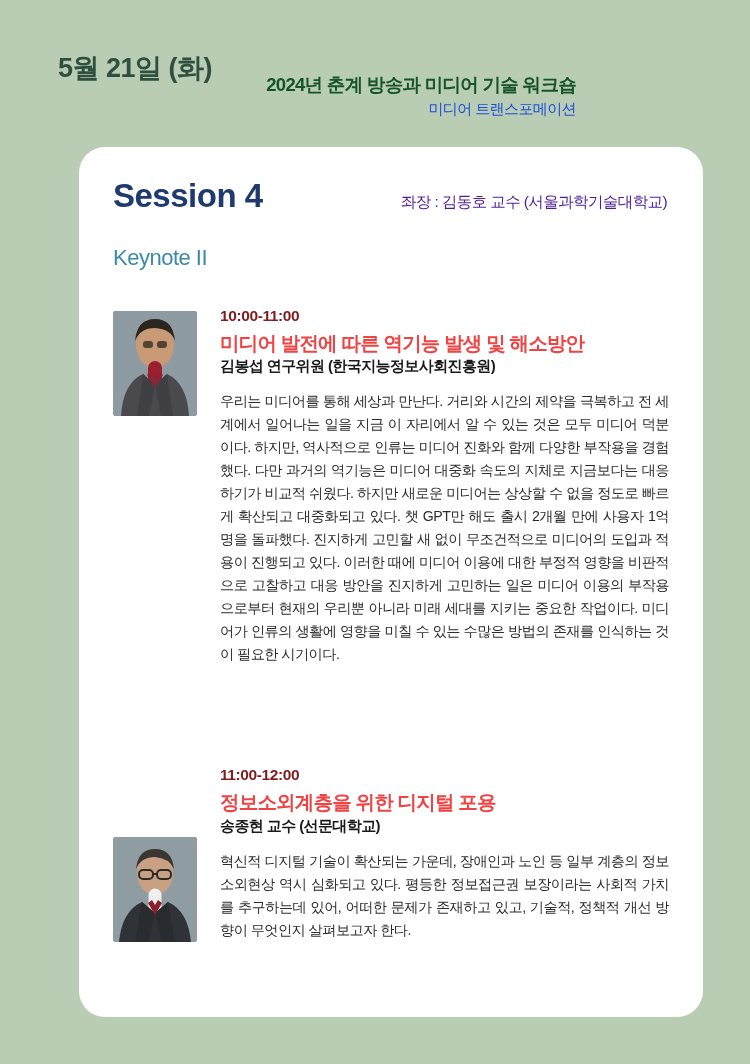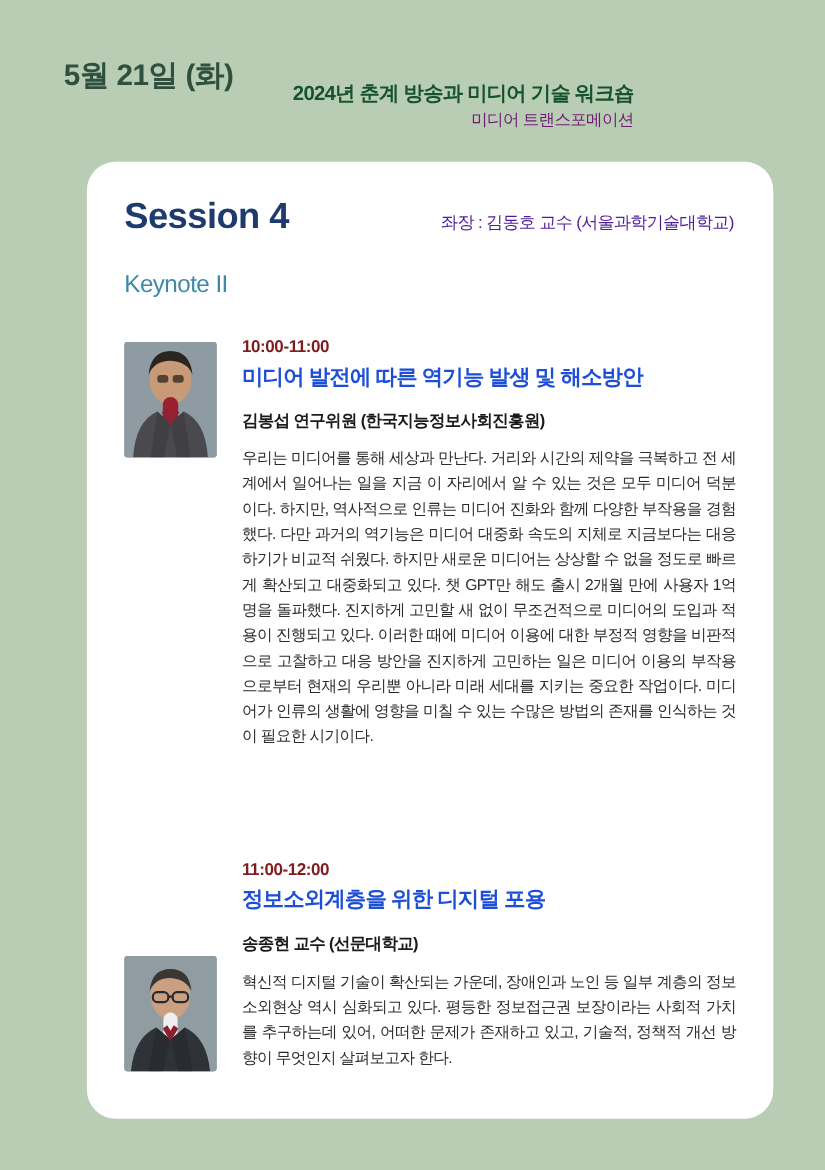--- a/index.html
+++ b/index.html
@@ -46,21 +46,21 @@
     font-size: 18.5px;
     font-weight: bold;
     color: #14532d;
     letter-spacing: -0.7px;
     line-height: 1.25;
     white-space: nowrap;
     margin-top: 12px;
   }
   .workshop-sub {
     font-size: 15px;
-    color: #701a75;
+    color: #1d4ed8;
     letter-spacing: -0.6px;
     margin-top: 4px;
     white-space: nowrap;
   }
   
   .card {
     position: absolute;
     left: 79px;
     top: 147px;
     width: 624px;
@@ -118,31 +118,31 @@
   .talk-body { flex: 1 1 auto; min-width: 0; }
   .time {
     font-size: 15.5px;
     font-weight: bold;
     color: #7f1d1d;
     letter-spacing: -0.4px;
   }
   .talk-title {
     font-size: 19.5px;
     font-weight: bold;
-    color: #1d4ed8;
+    color: #ef4444;
     letter-spacing: -0.8px;
     margin-top: 7px;
     line-height: 1.2;
   }
   .speaker {
     font-size: 15px;
     font-weight: bold;
     color: #1a1a1a;
     letter-spacing: -0.6px;
-    margin-top: 18px;
+    margin-top: 2px;
   }
   .abstract {
     font-size: 14.2px;
     color: #2b2b2b;
     letter-spacing: -0.55px;
     line-height: 1.62;
     margin-top: 14px;
     text-align: justify;
   }
 </style>

